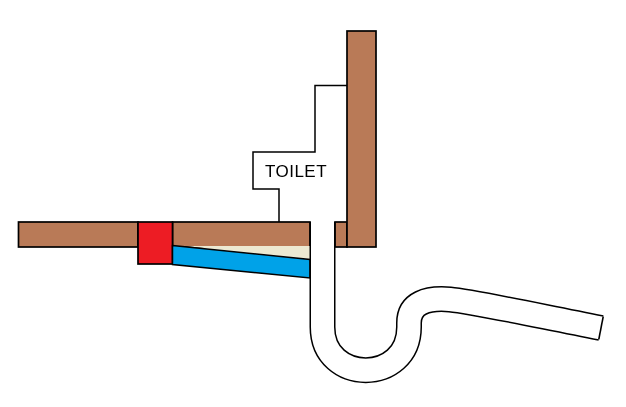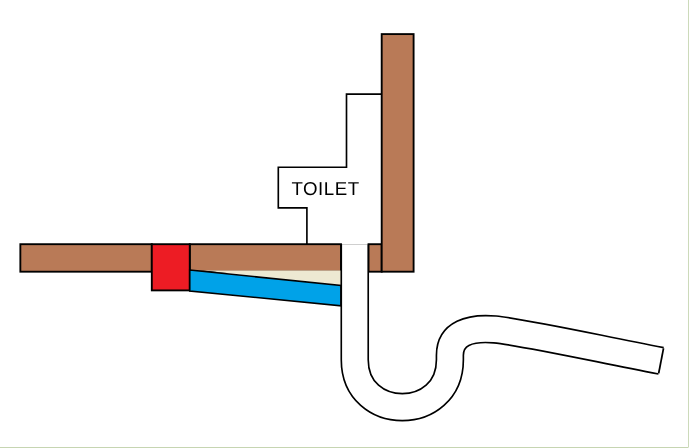--- a/index.html
+++ b/index.html
@@ -5,21 +5,21 @@
   html, body {
     margin: 0;
     padding: 0;
     background: #ffffff;
     font-family: "Liberation Sans", sans-serif;
   }
   .stage {
     position: relative;
     width: 626px;
     height: 407px;
-    background: #4d7c0f;
+    background: #0f766e;
     overflow: hidden;
   }
   svg { display: block; }
   text.diagram-label {
     font-family: "Liberation Sans", sans-serif;
     font-size: 17px;
     letter-spacing: 0.5px;
   }
 </style>
 </head>

